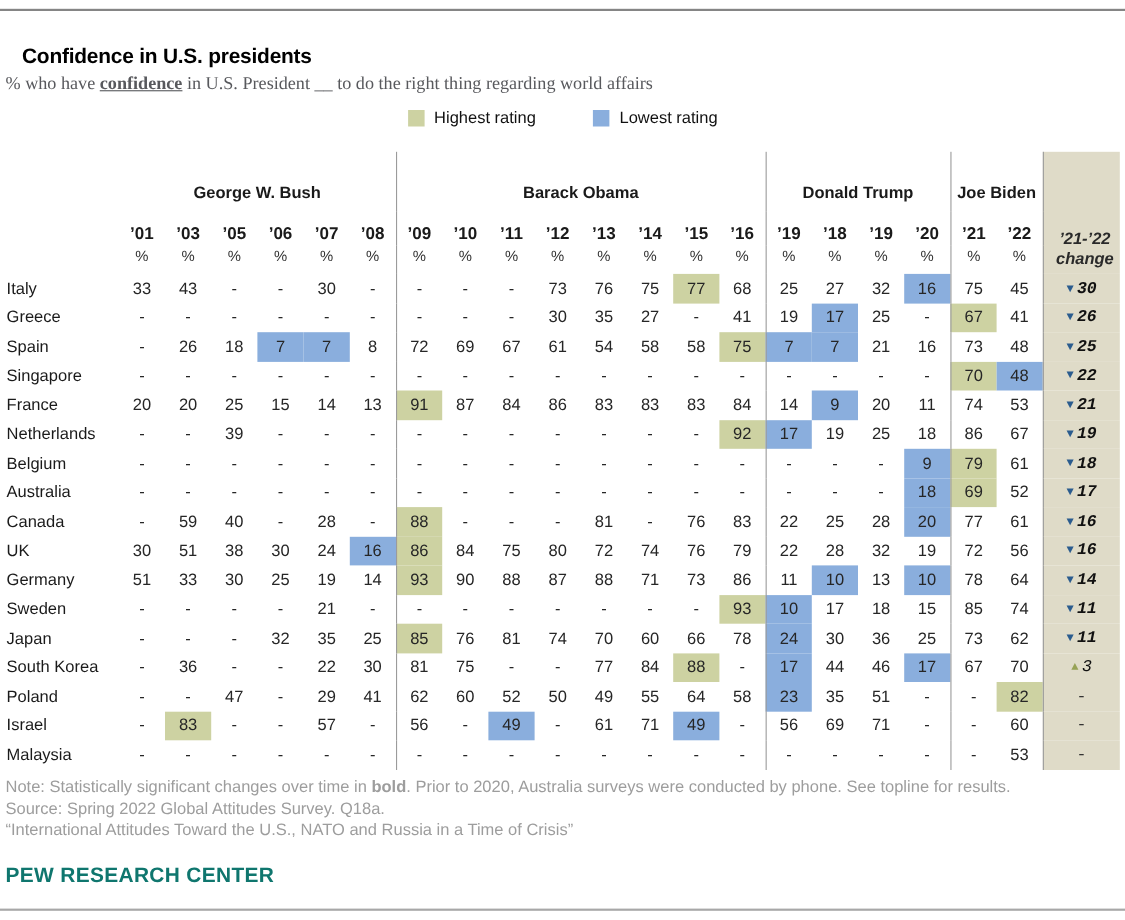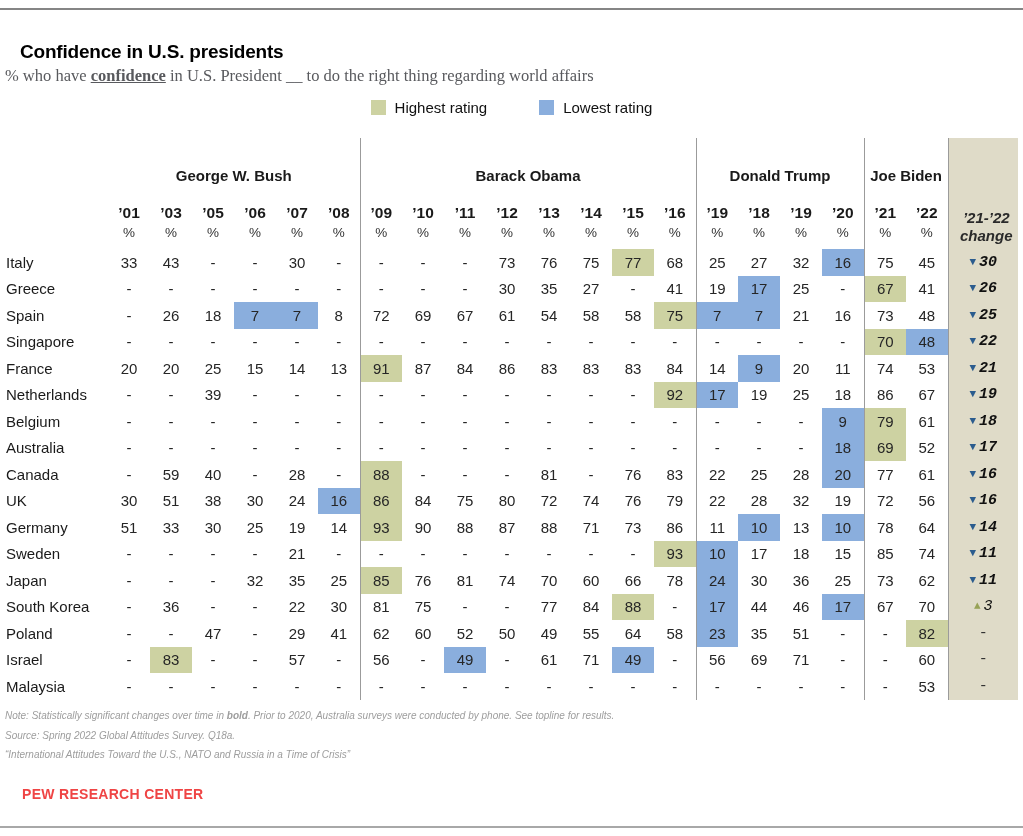--- a/index.html
+++ b/index.html
@@ -58,26 +58,26 @@
   .chg { background:var(--change-col-bg); text-align:center; font-size:15px;font-family:Liberation Mono, monospace; }
   .arr { font-style:normal; font-size:11px; margin-right:3px; vertical-align:1px; }
   .arr-down { color:var(--down-triangle); }
   .arr-up   { color:var(--up-triangle); }
   .cval { font-style:italic; color:#111; }
   .cval-b { font-weight:bold; }
   .nochg { color:#333; }
 
   .notes {
     position:absolute; left:5px; top:706px; width:1013px;
-    font-size:10px; color:#9d9d9d; line-height:19.5px;font-style:italic;
+    font-size:15px; color:#9d9d9d; line-height:19.5px;
   }
   .notes b { font-weight:bold; }
   .brand {
-    position:absolute; left:22px; top:786px;
-    font-size:14px; font-weight:bold; color:#ef4444; letter-spacing:0.3px;
+    position:absolute; left:5px; top:786px;
+    font-size:19px; font-weight:bold; color:#0f766e; letter-spacing:0.3px;
   }
 </style>
 </head>
 <body>
 
 <div id="page">
   <div class="rule rule-top"></div>
 
   <h1 class="title">Confidence in U.S. presidents</h1>
 

